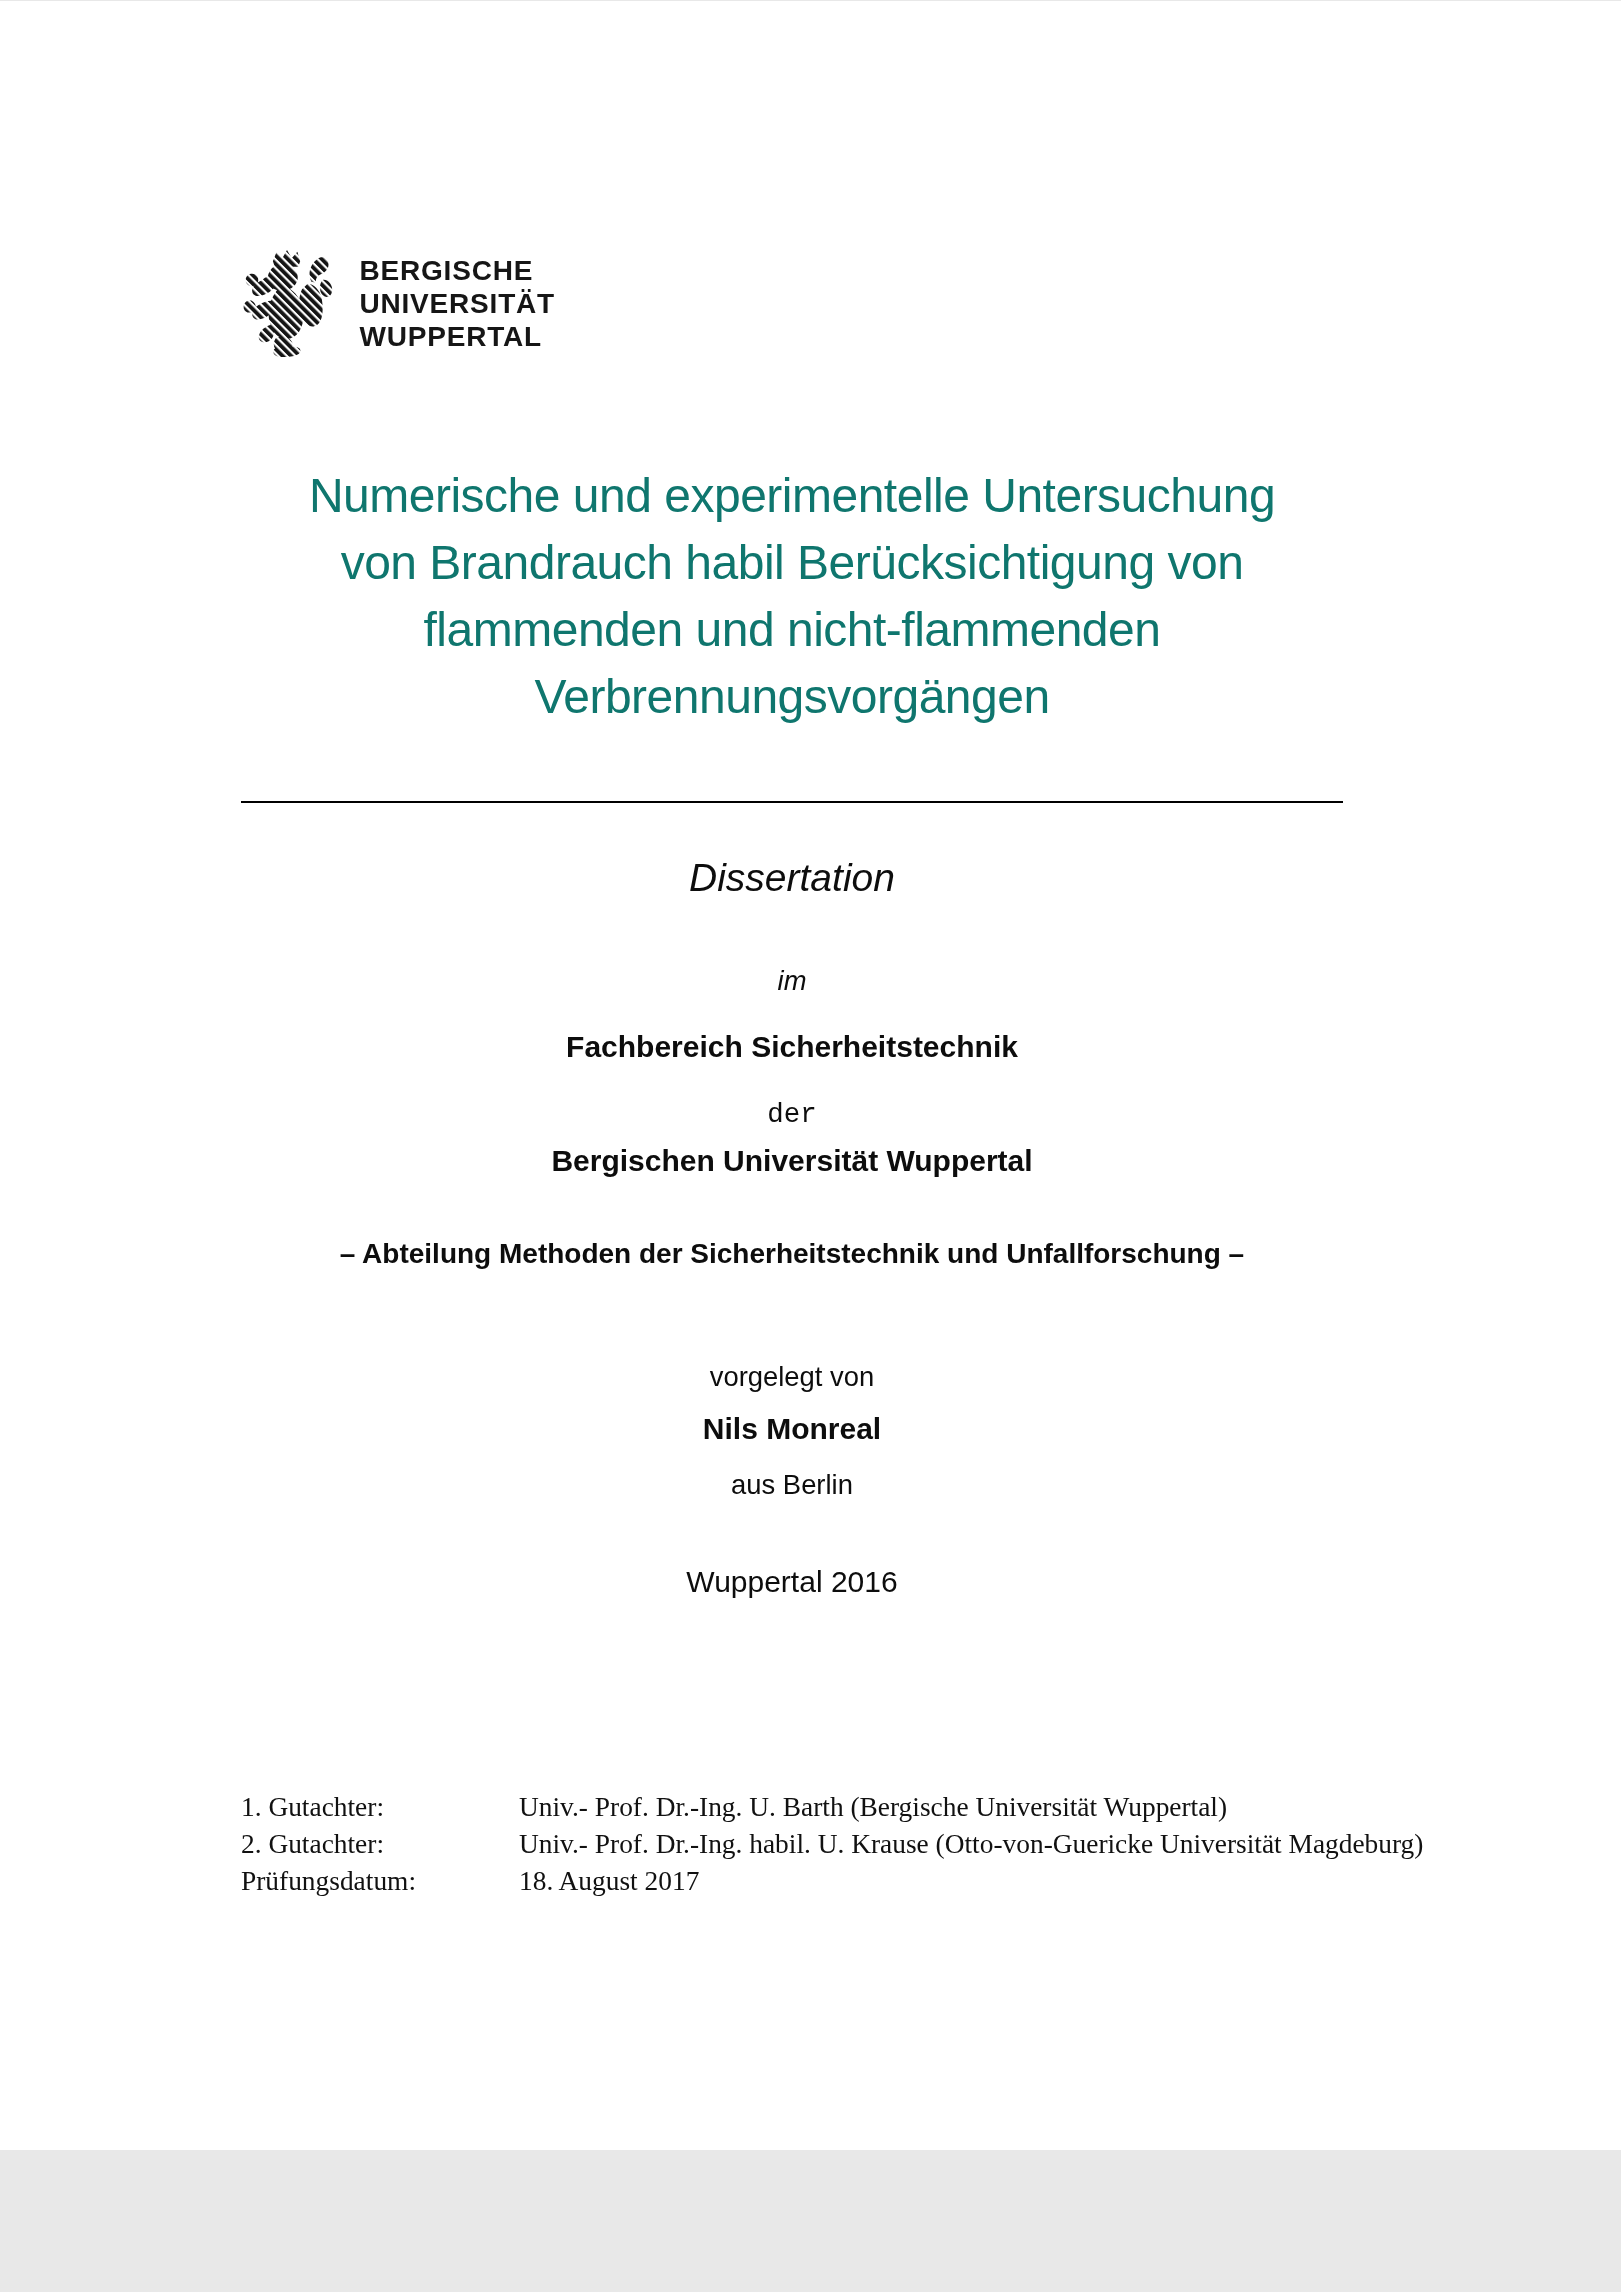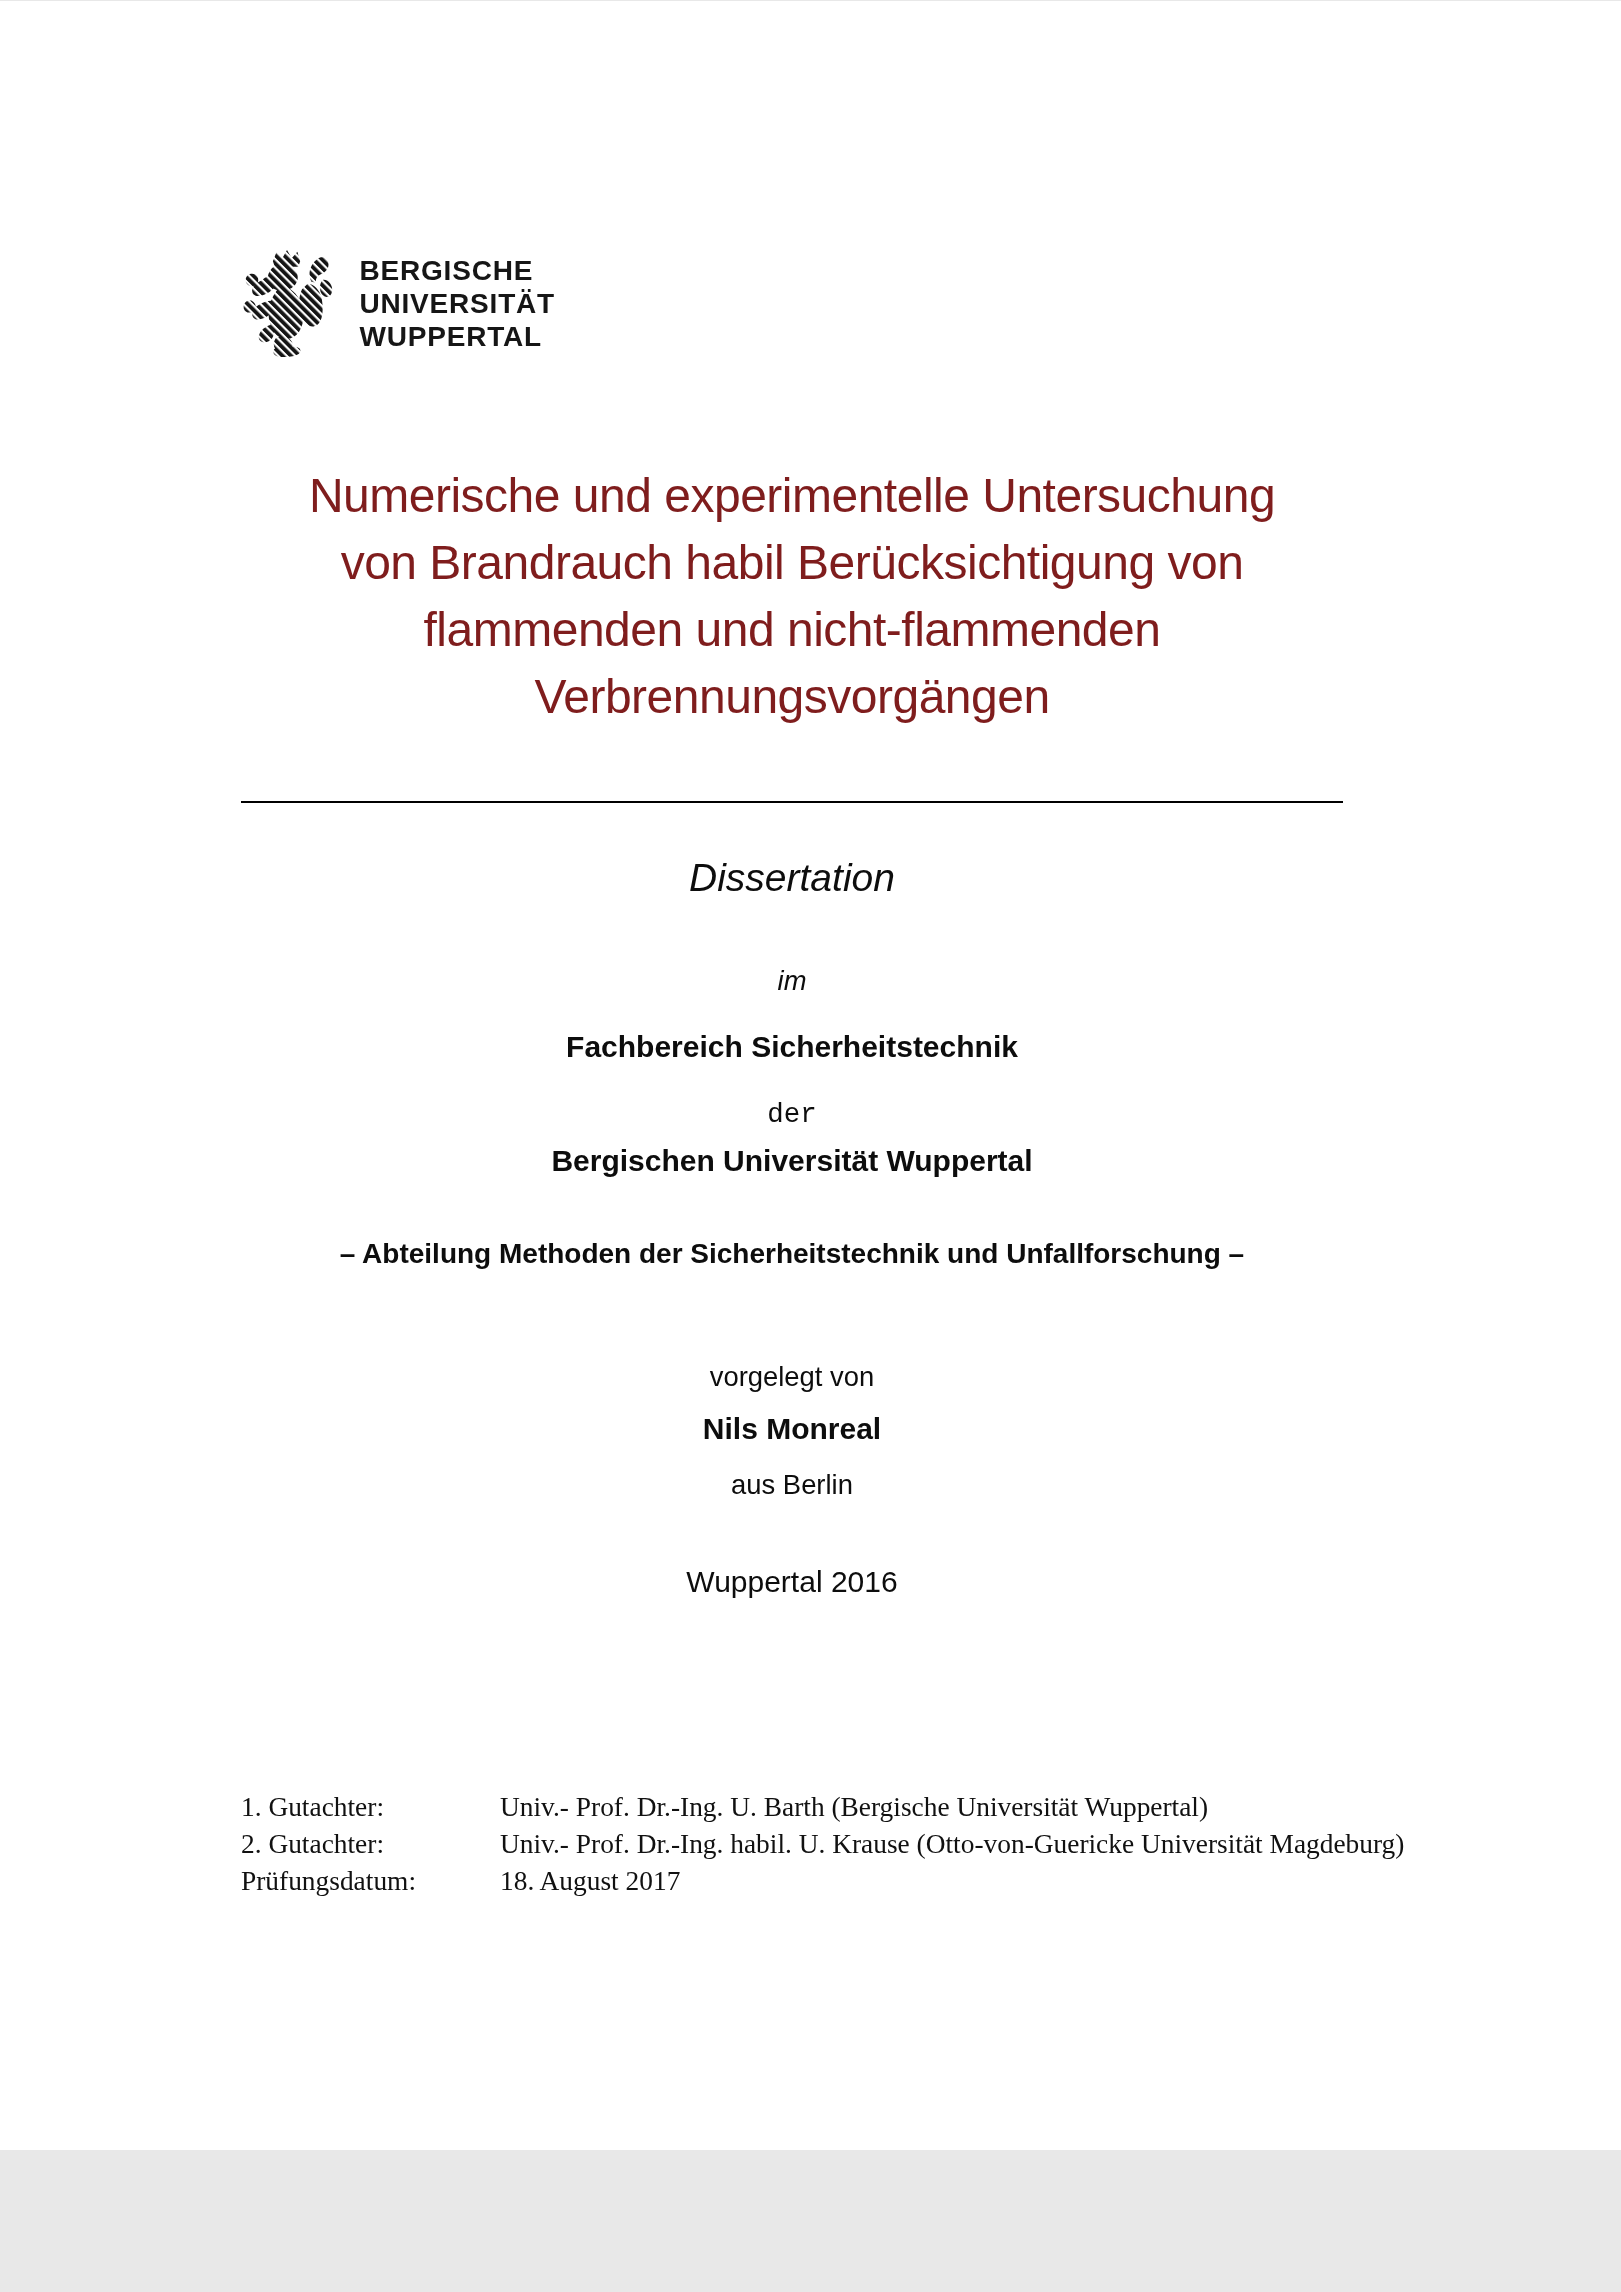--- a/index.html
+++ b/index.html
@@ -46,21 +46,21 @@
     text-align: center;
   }
   .content > * { position: absolute; left: 0; width: 100%; margin: 0; }
 
   .title {
     top: 461px;
     font-size: 48px;
     line-height: 67px;
     font-weight: 400;
     letter-spacing: -0.5px;
-    color: #7f1d1d;
+    color: #0f766e;
   }
   .title .title-line { display: block; }
 
   .rule {
     top: 800px;
     height: 2px;
     background: #000;
     border: none;
   }
 
@@ -79,21 +79,21 @@
   .committee {
     position: absolute;
     left: 241px;
     top: 1788px;
     width: 1380px;
     font-family: "Liberation Serif", serif;
     font-size: 27.4px;
     line-height: 37px;
     color: #111;
   }
-  .committee-row { display: flex; white-space: nowrap; }
+  .committee-row { display: flex; white-space: nowrap; gap: 19px; }
   .committee-label { width: 259px; flex: 0 0 259px; }
   .committee-value { flex: 1; }
 </style>
 </head>
 <body>
 
 <div class="page">
 
   <header class="logo">
     <svg class="logo-lion" width="94" height="109" viewBox="0 0 100 116" aria-hidden="true">

